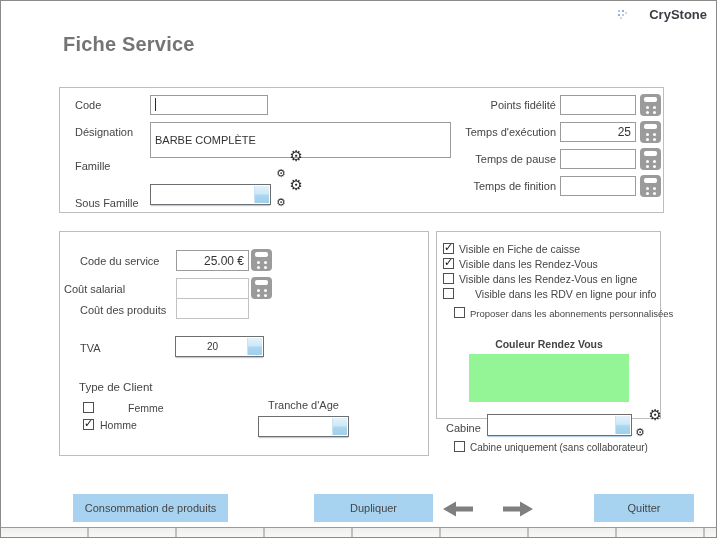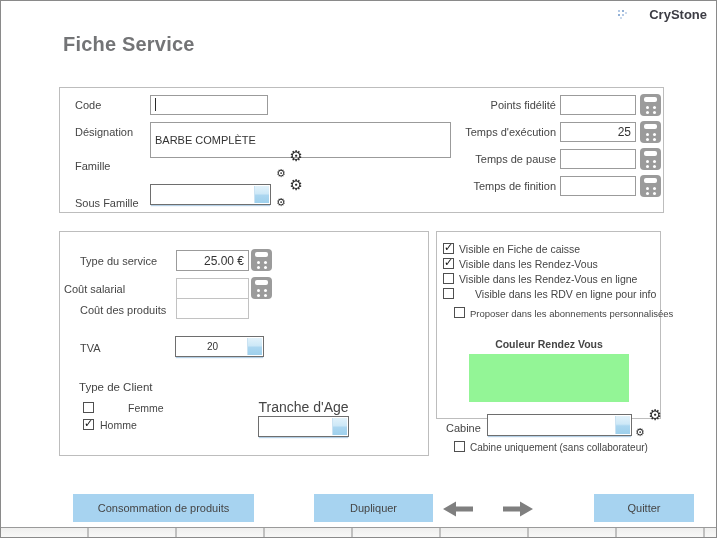--- a/index.html
+++ b/index.html
@@ -139,21 +139,21 @@
 
     <span class="lbl lbl-r" style="left:400px; top:92px; width:96px;">Temps de finition</span>
     <input class="inp num" style="left: 500px; top: 88px; width: 76px; height: 20px;" value="">
     <div class="calc" style="left:580px; top:87px;">
         <span class="dots"></span>
       </div>
   </div>
 
   <div class="box box-pricing">
 
-    <span class="lbl" style="left:20px; top:23px;">Type du service</span>
+    <span class="lbl" style="left:20px; top:23px;">Code du service</span>
     <input class="inp num" style="left: 116px; top: 18px; width: 73px; height: 21px;" value="25.00 €">
     <div class="calc" style="left:191px; top:17px;">
         <span class="dots"></span>
       </div>
 
     <span class="lbl" style="left:4px; top:51px;">Coût salarial</span>
     <input class="inp soft" style="left: 116px; top: 46px; width: 73px; height: 21px;" value="">
     <div class="calc" style="left:191px; top:45px;">
         <span class="dots"></span>
       </div>
@@ -168,21 +168,21 @@
     </div>
 
     <span class="lbl" style="left:19px; top:149px; font-size:11.5px;">Type de Client</span>
 
     <span class="cb" style="left:23px; top:170px;"></span>
     <span class="cb-lbl" style="left:40px; top:170px;padding-left:28px;">Femme</span>
 
     <span class="cb on" style="left:23px; top:187px;"></span>
     <span class="cb-lbl" style="left:40px; top:187px;">Homme</span>
 
-    <span class="lbl" style="left:198px; top:167px; width:91px; text-align:center; font-size:14px;">Tranche d'Age</span>
+    <span class="lbl" style="left:198px; top:167px; width:91px; text-align:center; font-size:11px;">Tranche d'Age</span>
     <div class="dd" style="left:198px; top:184px; width:91px; height:21px;">
       <span class="val"></span>
       <span class="dd-btn"></span>
     </div>
   </div>
 
   <div class="box box-visible">
 
     <span class="cb on" style="left:6px; top:11px;"></span>
     <span class="cb-lbl" style="left:22px; top:11px;">Visible en Fiche de caisse</span>
@@ -209,21 +209,21 @@
     </div>
     <div class="gears" style="left:198px; top:178px;">
       <span class="g big">⚙</span>
         <span class="g small">⚙</span>
     </div>
 
     <span class="cb" style="left:17px; top:209px;"></span>
     <span class="cb-lbl" style="left:33px; top:210px; font-size:10px;">Cabine uniquement (sans collaborateur)</span>
   </div>
 
-  <button class="btn" style="left:72px; top:493px; width:181px;">Consommation de produits</button>
+  <button class="btn" style="left:72px; top:493px; width:155px;">Consommation de produits</button>
   <button class="btn" style="left:313px; top:493px; width:119px;">Dupliquer</button>
 
   <span class="arrow" style="left:441px; top:498px;">
     <svg width="32" height="20" viewBox="0 0 32 20">
         <path d="M31 7.5 H14 V2.5 L1 10 l13 7.5 v-5 h17 z" fill="#7f7f7f"></path>
       </svg>
   </span>
   <span class="arrow" style="left:501px; top:498px;">
     <svg width="32" height="20" viewBox="0 0 32 20">
         <path d="M1 7.5 h17 V2.5 L31 10 l-13 7.5 v-5 H1 z" fill="#7f7f7f"></path>

